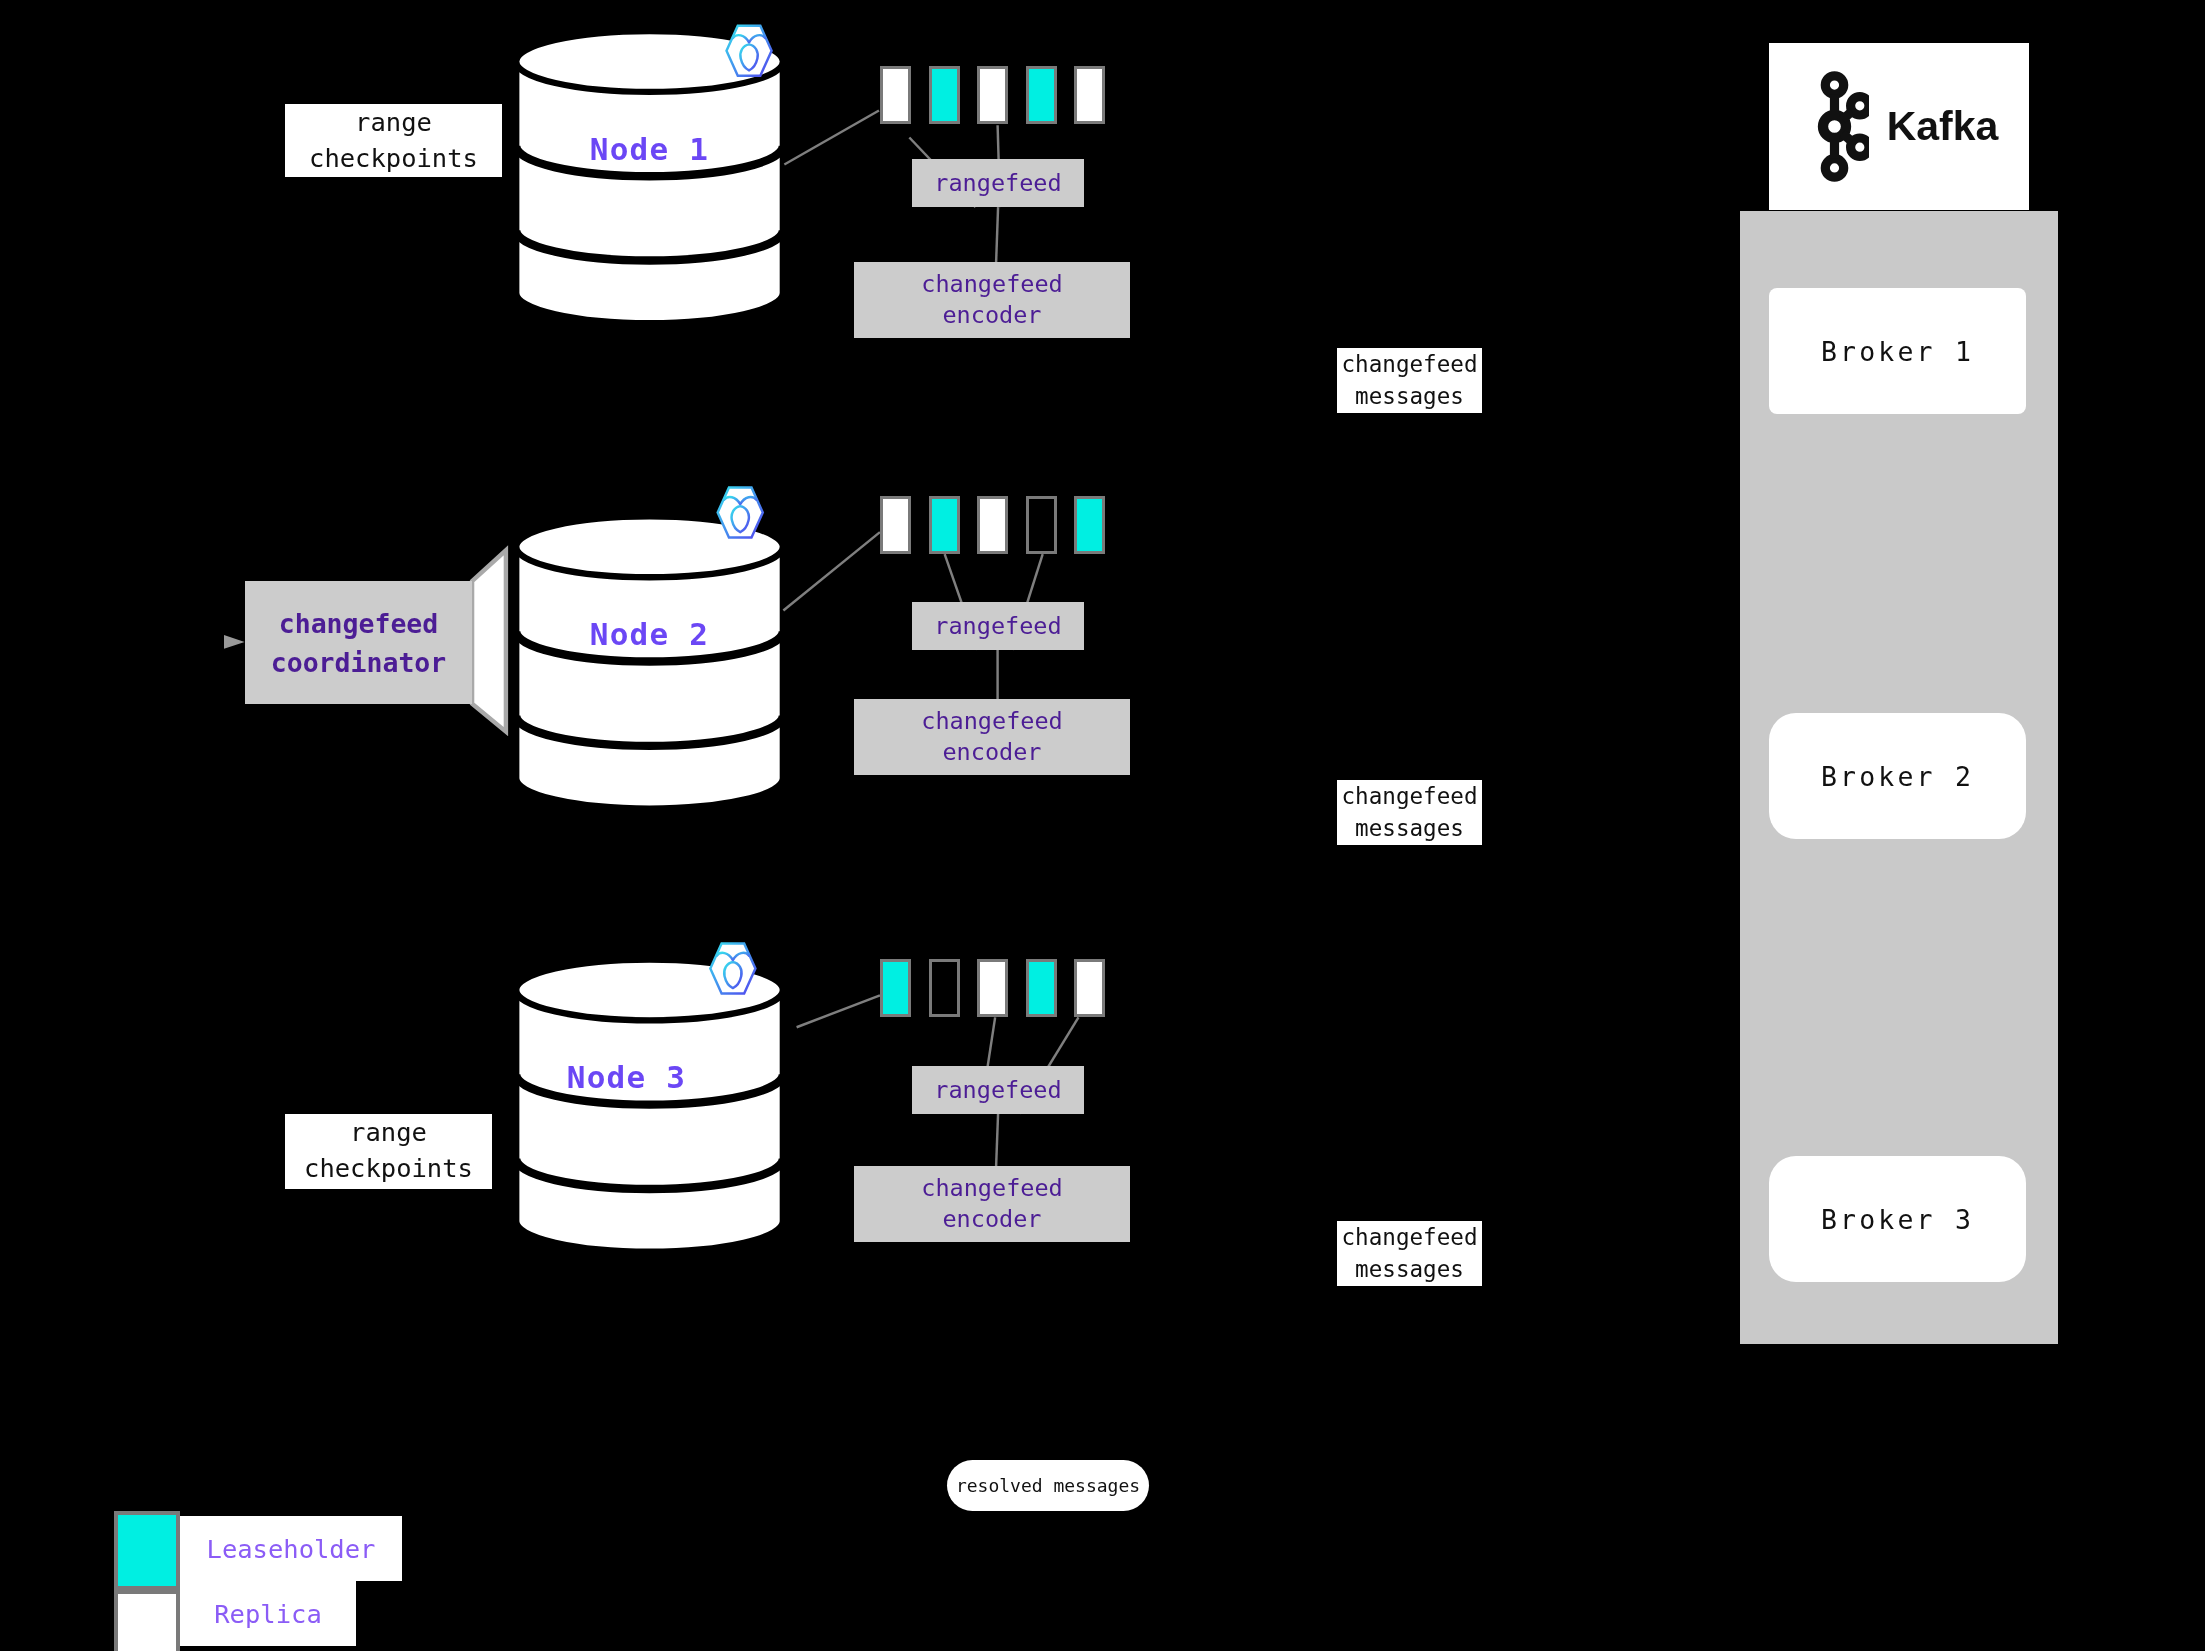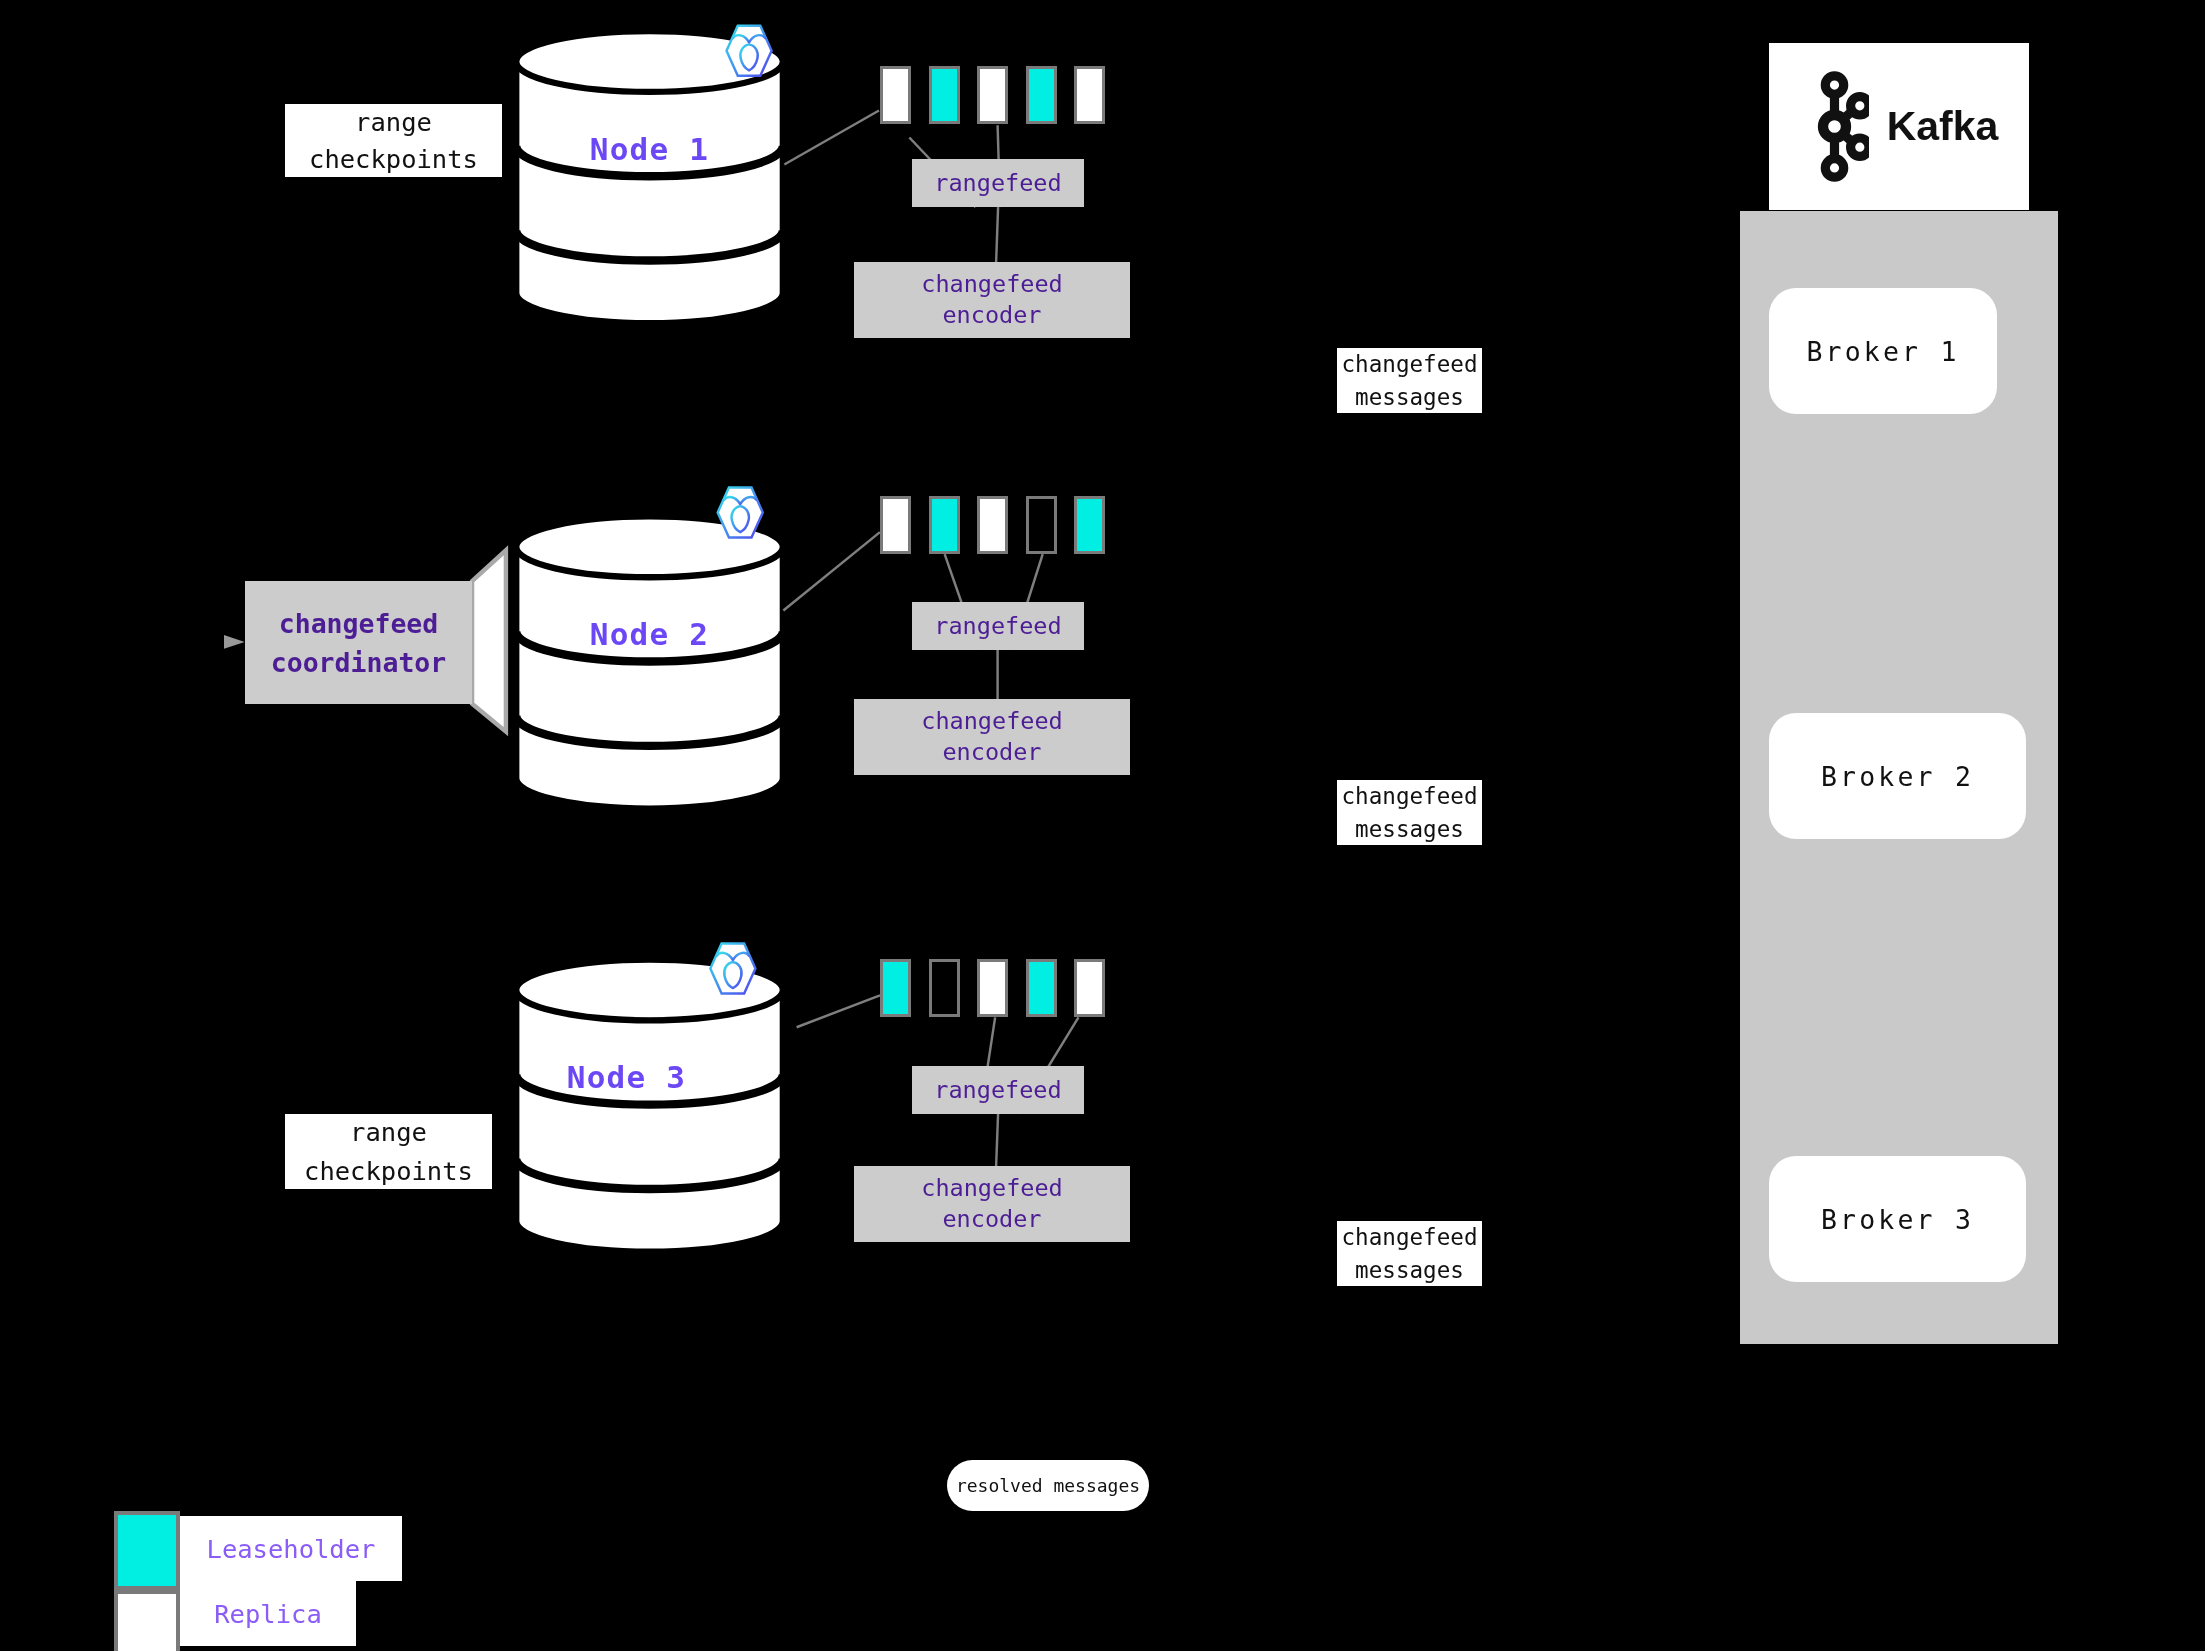--- a/index.html
+++ b/index.html
@@ -5,21 +5,21 @@
   html,body{margin:0;padding:0;background:#000;}
   .canvas{
     position:relative;width:2205px;height:1652px;background:var(--background,#000);
     overflow:hidden;font-family:"DejaVu Sans Mono",monospace;
   }
   .abs{position:absolute;}
   svg.underlay{position:absolute;left:0;top:0;pointer-events:none;}
   
   .plain-label{
     background:#fff;color:#111;text-align:center;
-    display:flex;flex-direction:column;justify-content:space-between;align-items:center;
+    display:flex;flex-direction:column;justify-content:flex-start;align-items:center;
     font-size:23.5px;line-height:32px;
   }
   .gray-box{
     background:var(--panel-gray,#ccc);color:#4c1d95;text-align:center;
     display:flex;flex-direction:column;justify-content:center;align-items:center;
     font-size:23.5px;line-height:31px;
   }
   .coordinator{font-weight:bold;font-size:26.5px;line-height:39px;}
   .node-label{
     color:var(--node-text,#6b47f5);font-weight:bold;font-size:31px;
@@ -196,21 +196,21 @@
         <line x1="30" y1="22" x2="30" y2="40" stroke-width="8"></line>
         <line x1="30" y1="60" x2="30" y2="78" stroke-width="8"></line>
         <line x1="37" y1="44" x2="45" y2="37" stroke-width="8"></line>
         <line x1="37" y1="56" x2="45" y2="63" stroke-width="8"></line>
       </g>
     </svg>
     <span class="kafka-brand">Kafka</span>
   </div>
 
   <div class="abs kafka-container" style="left:1740px;top:211px;width:318px;height:1133px;">
-    <div class="abs broker" style="left:29px;top:77px;width:228px;height:126px;">Broker 1</div>
+    <div class="abs broker" style="left:29px;top:77px;width:257px;height:126px;border-radius:8px;">Broker 1</div>
     <div class="abs broker" style="left:29px;top:502px;width:257px;height:126px;">Broker 2</div>
     <div class="abs broker" style="left:29px;top:945px;width:257px;height:126px;">Broker 3</div>
   </div>
 
   <div class="abs pill" style="left:947px;top:1460px;width:202px;height:51px;">resolved messages</div>
 
   <div class="abs legend-swatch sw-leaseholder" style="left:114px;top:1511px;width:66px;height:79px;"></div>
   <div class="abs legend-label" style="left:180px;top:1516px;width:222px;height:65px;">Leaseholder</div>
   <div class="abs legend-swatch sw-replica" style="left:114px;top:1590px;width:66px;height:69px;"></div>
   <div class="abs legend-label" style="left:180px;top:1581px;width:176px;height:65px;">Replica</div>

